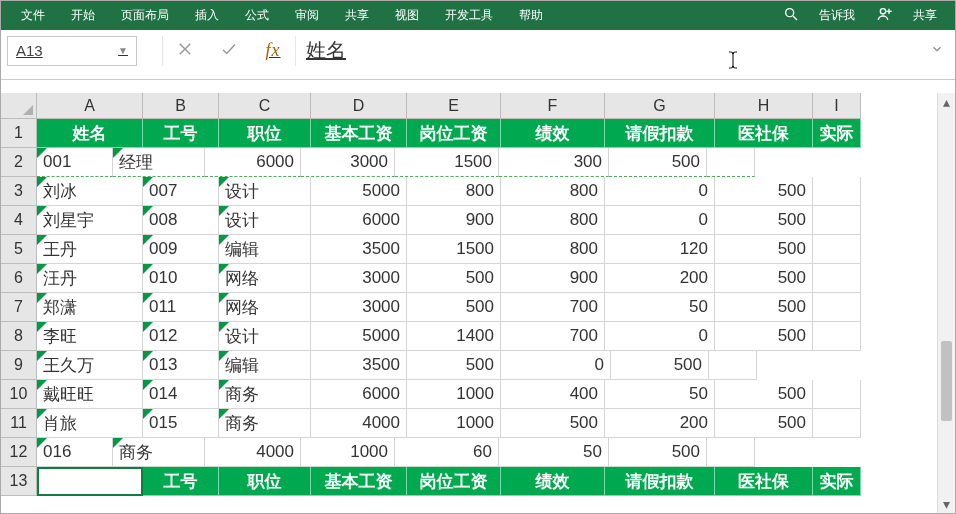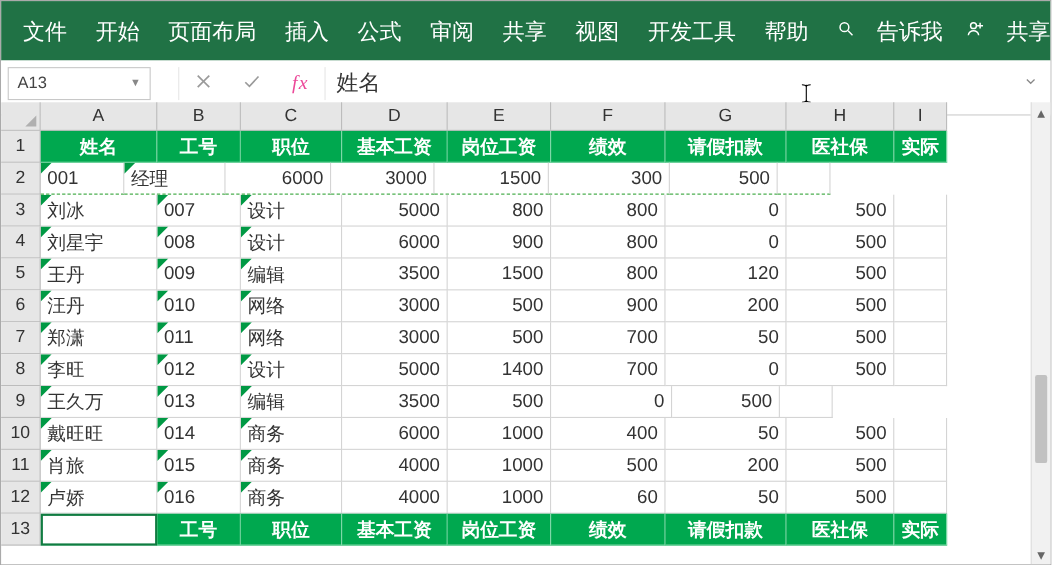--- a/index.html
+++ b/index.html
@@ -1,32 +1,32 @@
 <!DOCTYPE html>
 <html><head>
 <meta charset="utf-8">
 <style>
   * { box-sizing: border-box; }
   html, body { margin: 0; padding: 0; font-family: "Microsoft YaHei", Arial, sans-serif; font-size: 14px; color: #333; }
   .app { width: 956px; height: 514px; background: #fff; position: relative; overflow: hidden; border: 1px solid #aaa;}
   
-  .menubar { height: 54px; background: #207245; display: flex; align-items: center; padding: 0 8px; gap: 2px; color: #fff; font-size: 20px; }
+  .menubar { height: 29px; background: #207245; display: flex; align-items: center; padding: 0 8px; gap: 2px; color: #fff; font-size: 12px; }
   .menubar .mitem { padding: 10px 12px; cursor: pointer; white-space: nowrap; }
   .menubar .mitem.file { background: transparent; }
   .menubar .spacer { flex: 1; }
   .menubar .tellme, .menubar .share { display: flex; align-items: center; gap: 20px; padding: 8px 10px; }
   .menubar svg { width: 16px; height: 16px; stroke: #fff; fill: none; stroke-width: 2; }
   
-  .fbar { height: 50px; display:flex; align-items:center; padding: 8px 6px 16px 6px; border-bottom: 1px solid #ccc; background:#fff; }
+  .fbar { height: 50px; display:flex; align-items:center; padding: 8px 6px 16px 6px; border-bottom: 1px solid #ccc; background:#fff;text-decoration:underline; }
   .namebox { width: 130px; height: 30px; border: 1px solid #c8c8c8; background:#fff; display:flex; align-items:center; justify-content:space-between; padding:0 8px; font-size:15px; color:#444;}
   .namebox .dd { color:#888; font-size:10px; }
   .fb-gap { width: 26px; height:30px; border-right:1px solid #e6e6e6;}
   .fb-btn { width: 44px; height: 30px; display:flex; align-items:center; justify-content:center; color:#9a9a9a; }
   .fb-btn svg { width:18px; height:18px; stroke:#9a9a9a; fill:none; stroke-width:2;}
-  .fb-fx { font-style: italic; font-family: "Times New Roman", serif; font-size: 18px; color: #ec4899; letter-spacing:1px;}
+  .fb-fx { font-style: italic; font-family: "Times New Roman", serif; font-size: 18px; color: #a16207; letter-spacing:1px;}
   .formula { flex:1; height: 30px; border-left: 1px solid #e6e6e6; padding: 0 10px; display:flex; align-items:center; font-size:20px; color:#333; position:relative;}
   .formula .cursor-img { position:absolute; right:186px; top:14px; width:12px; height:20px; pointer-events:none;}
   .formula .cursor-img svg {stroke:#000; fill:none;}
   .expand { width:24px; display:flex; align-items:center; justify-content:center; color:#888;}
   .expand svg{width:14px;height:14px;stroke:#888;fill:none;stroke-width:2;}
   .corner { width:36px; height:26px; background:#e6e6e6; border-right:1px solid #bcbcbc; border-bottom:1px solid #bcbcbc; position:relative;}
   .corner::after{content:"";position:absolute;right:3px;bottom:3px;border-left:10px solid transparent;border-bottom:10px solid #b0b0b0;}
   .colhdrs { display:flex; height:26px; background:#e6e6e6; border-bottom:1px solid #bcbcbc;}
   .ch { border-right:1px solid #bcbcbc; display:flex; align-items:center; justify-content:center; font-size:16px; color:#333; cursor:pointer;}
   .leftcol { position:absolute; top:118px; left:0; width:36px; }
@@ -268,21 +268,20 @@
         <div class="cell cB">015<span class="tri"></span></div>
         <div class="cell cC">商务<span class="tri"></span></div>
         <div class="cell cD num">4000</div>
         <div class="cell cE num">1000</div>
         <div class="cell cF num">500</div>
         <div class="cell cG num">200</div>
         <div class="cell cH num">500</div>
         <div class="cell cI"></div>
       </div>
       <div class="row">
-        <div class="cell cA">卢娇<span class="tri"></span></div>
         <div class="cell cB">016<span class="tri"></span></div>
         <div class="cell cC">商务<span class="tri"></span></div>
         <div class="cell cD num">4000</div>
         <div class="cell cE num">1000</div>
         <div class="cell cF num">60</div>
         <div class="cell cG num">50</div>
         <div class="cell cH num">500</div>
         <div class="cell cI"></div>
       </div>
       <div class="row">

